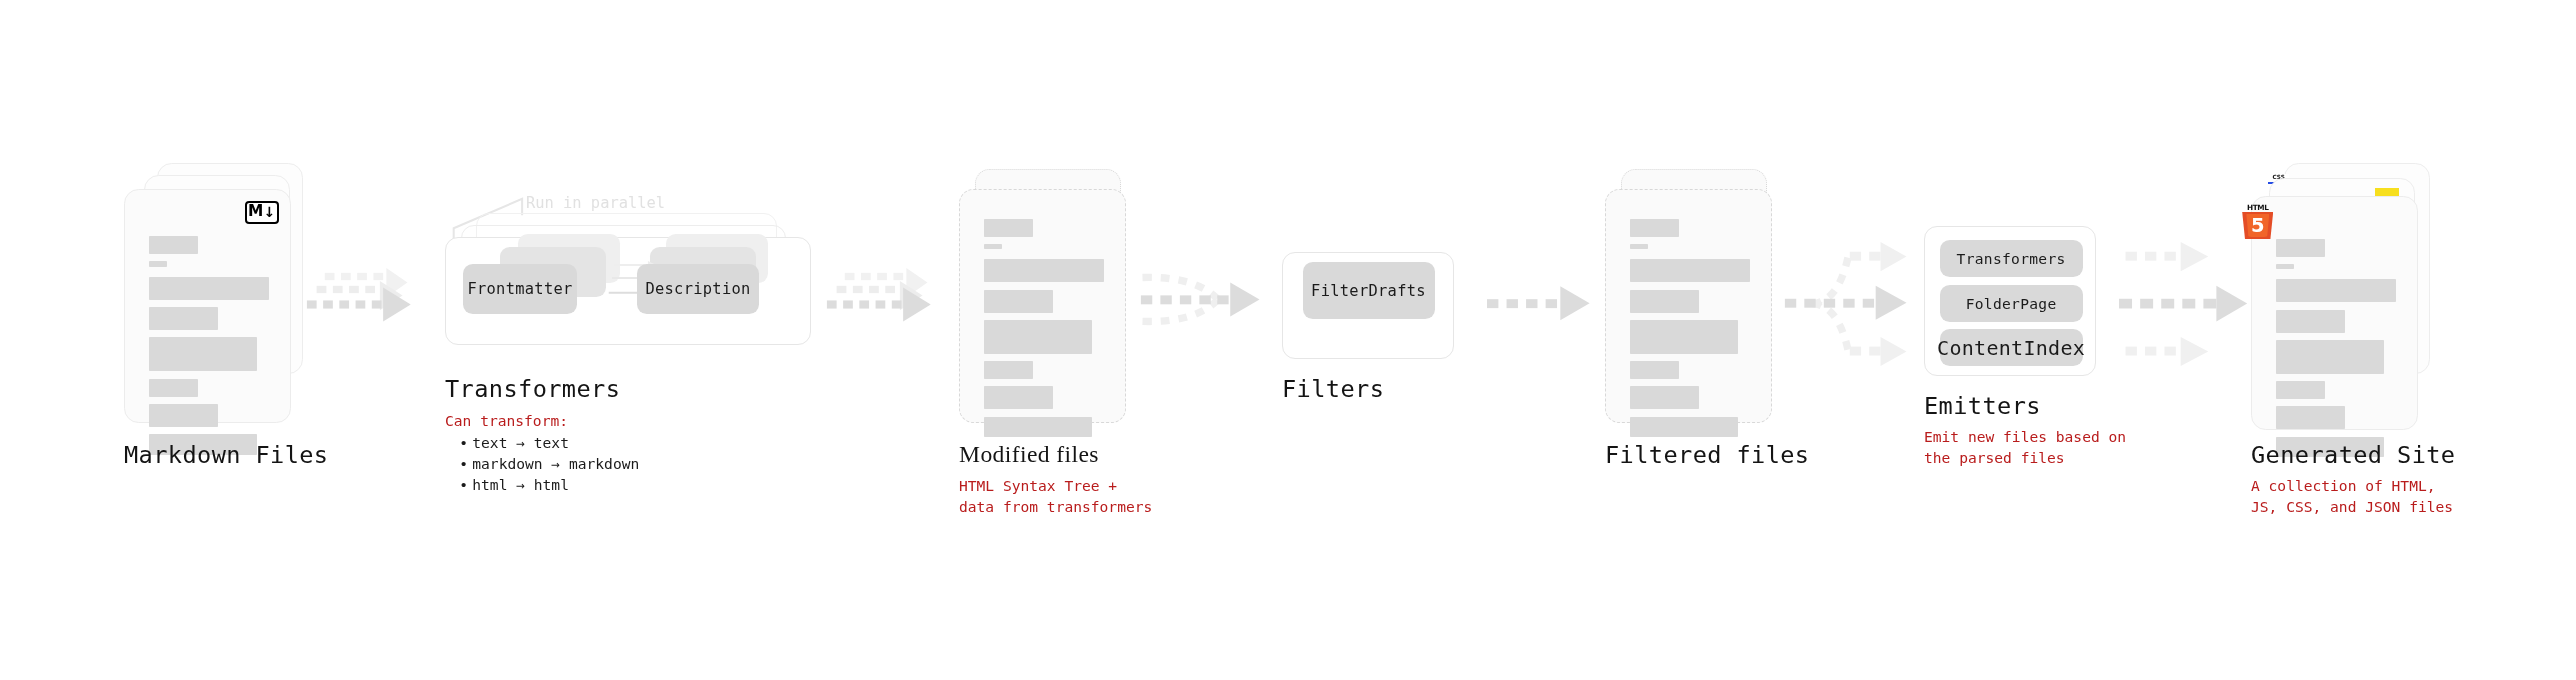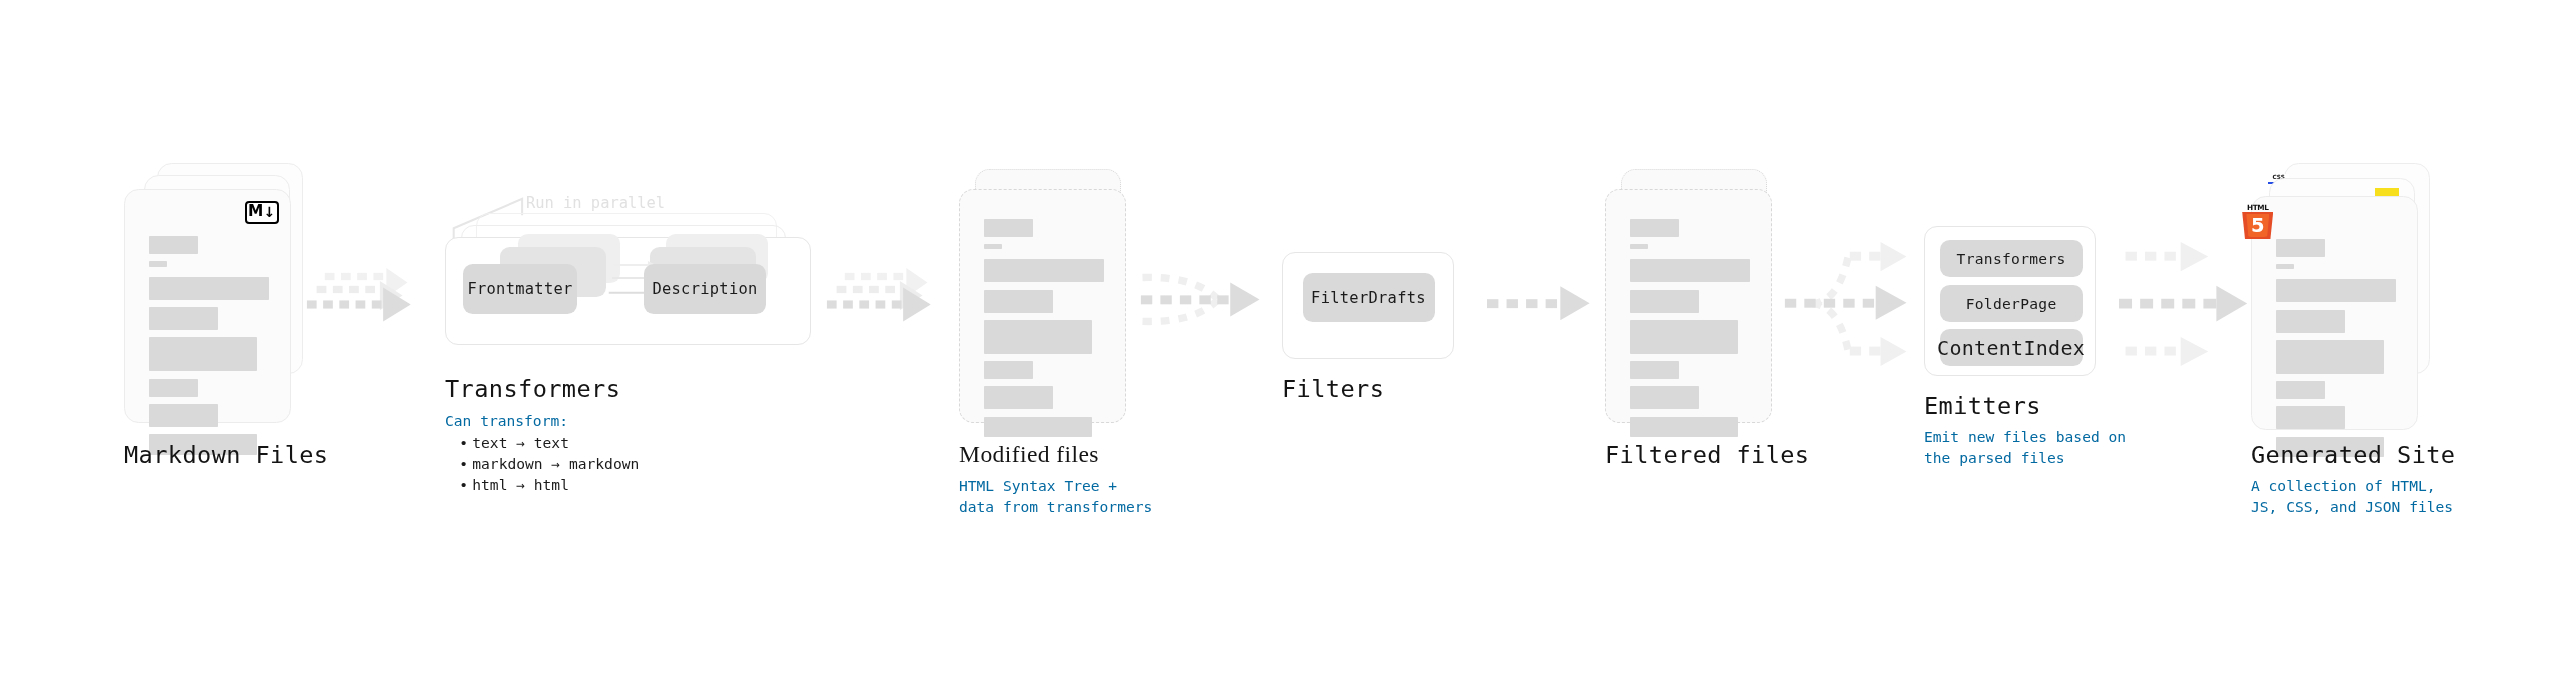--- a/index.html
+++ b/index.html
@@ -85,21 +85,21 @@
   .chip.g2{background:#efefef;color:transparent;}
   .chip.g1{background:#e4e4e4;color:transparent;}
 
   
   .title{
     position:absolute;font-size:23.6px;letter-spacing:0.4px;
     color:#141414;white-space:nowrap;
   }
   .sub{
     position:absolute;font-size:14.6px;line-height:21px;
-    color:#0369a1;white-space:pre;
+    color:#b91c1c;white-space:pre;
   }
   .ghost-label{
     position:absolute;font-size:15.4px;color:#e1e1e1;white-space:nowrap;
   }
   .bullets{position:absolute;font-size:14.6px;line-height:21px;color:#1b1b1b;}
   .bullets ul{margin:0;padding:0 0 0 16.3px;list-style:none;}
   .bullets li{position:relative;white-space:pre;margin-left:11px;}
   .bullets li::before{content:"\2022";position:absolute;left:-13px;top:0;}
 
   svg{display:block;overflow:visible;}
@@ -186,21 +186,21 @@
       </g>
       <g stroke="#dddddd" stroke-width="2.5" fill="none">
         <path d="M-4 40 L44 40"></path>
           <polygon points="44,34 56,40 44,46" fill="#dddddd" stroke="none"></polygon>
       </g>
     </svg>
 
     <div class="chip" style="left:18px;top:72px;width:114px;height:50px;">
       <span>Frontmatter</span>
     </div>
-    <div class="chip" style="left:199px;top:72px;width:122px;height:50px;">
+    <div class="chip" style="left:192px;top:72px;width:122px;height:50px;">
       <span>Description</span>
     </div>
   </div>
 
   <div class="title" style="left:445px;top:375px;">Transformers</div>
   <div class="sub" style="left:445px;top:410px;">Can transform:</div>
   <div class="bullets" style="left:445px;top:432px;">
     <ul>
       <li>text → text</li>
       <li>markdown → markdown</li>
@@ -265,21 +265,21 @@
           <rect x="30" y="58" width="14" height="11"></rect>
         <rect x="54" y="58" width="14" height="11"></rect>
           <rect x="78" y="58" width="14" height="11"></rect>
         <rect x="100" y="58" width="14" height="11"></rect>
         <polygon points="116,42 152,63 116,84"></polygon>
       </g>
     </svg>
   </div>
 
   <div class="pbox" style="left:1282px;top:252px;width:172px;height:107px;">
-    <div class="chip" style="left:19.5px;top:20px;width:132px;height:49px;">
+    <div class="chip" style="left:19.5px;top:9px;width:132px;height:57px;">
       <span>FilterDrafts</span>
     </div>
   </div>
   <div class="title" style="left:1282px;top:375px;">Filters</div>
 
   <div class="node" style="left:1487px;top:286px;width:114px;height:41px;">
     <svg width="114" height="41" viewBox="0 0 140 50">
       <g fill="#dcdcdc">
         <rect x="0" y="16" width="14" height="11"></rect>
           <rect x="24" y="16" width="14" height="11"></rect>

